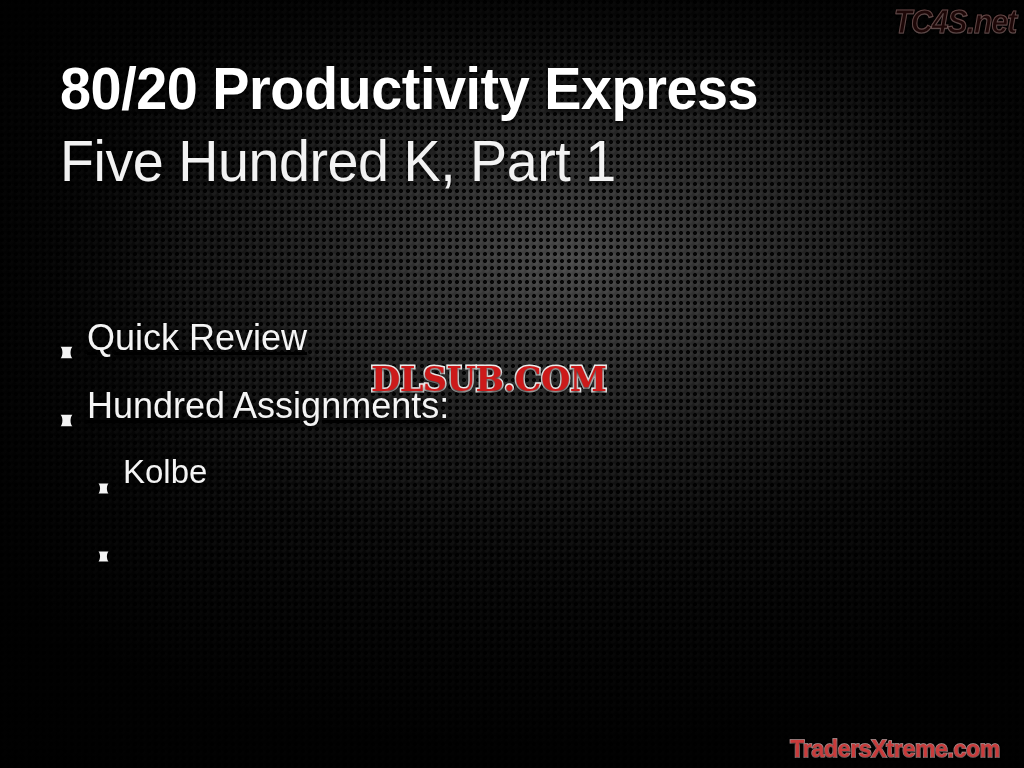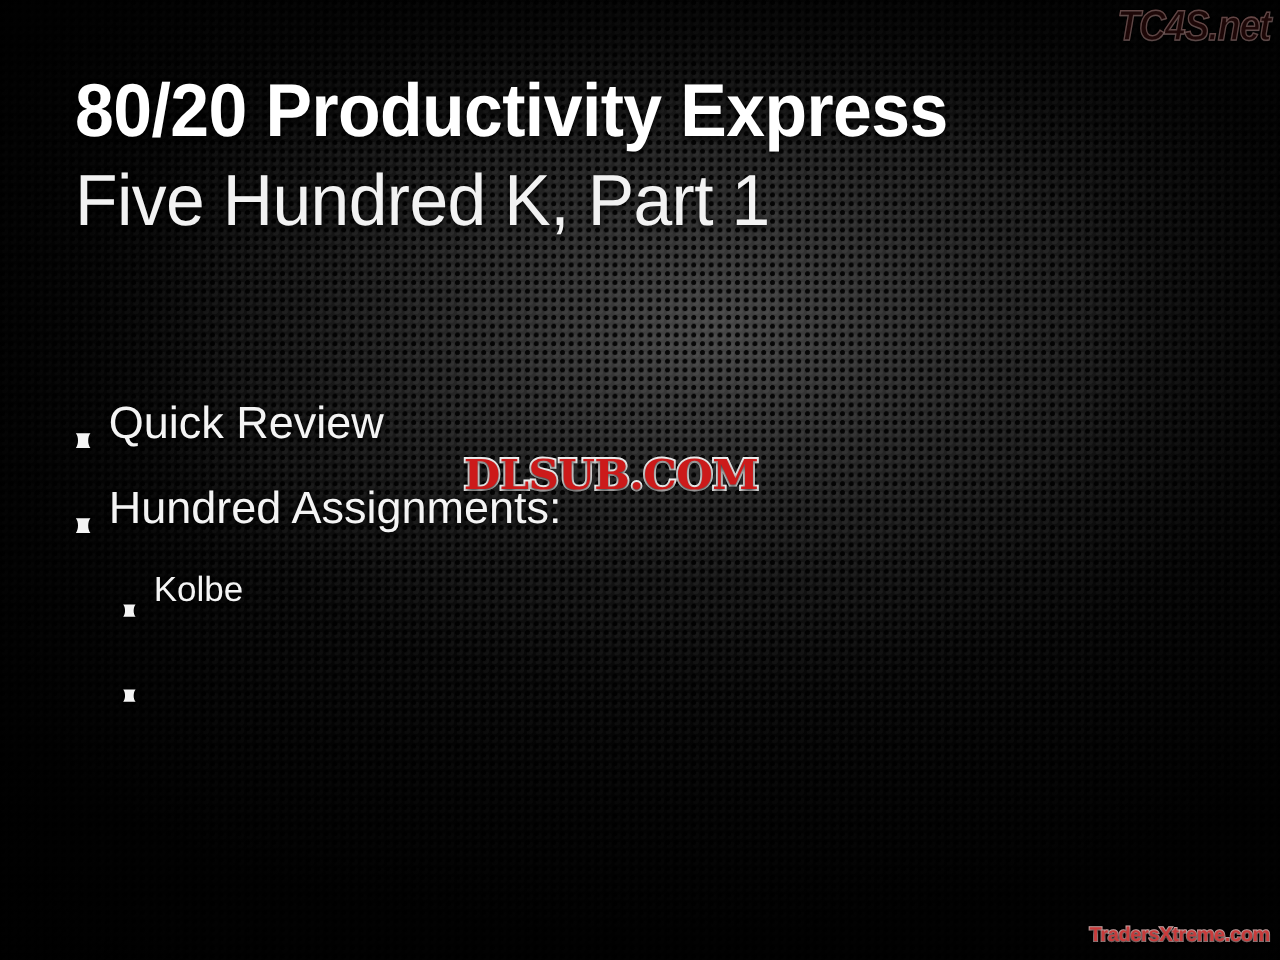--- a/index.html
+++ b/index.html
@@ -90,20 +90,21 @@
     left: 60px;
     top: 318px;
     width: 880px;
   }
   .bullet-row {
     display: flex;
     align-items: baseline;
   }
   .bullet-row.level-1 {
     height: 68px;
+    text-decoration: underline;
   }
   .bullet-row.level-2 {
     height: 68px;
     padding-left: 38px;
   }
   .bullet-marker {
     flex: 0 0 auto;
     position: relative;
     width: 13px;
     height: 13px;
@@ -125,21 +126,21 @@
   .bullet-text {
     font-size: 36px;
     line-height: 40px;
     font-weight: 300;
     color: #f4f4f4;
     letter-spacing: 0px;
     text-shadow: 0 2px 5px rgba(0,0,0,0.85);
     white-space: nowrap;
   }
   .bullet-row.level-2 .bullet-text {
-    font-size: 28px;
+    font-size: 33px;
     line-height: 36px;
   }
 
   
   .wm-tc4s {
     position: absolute;
     right: 8px;
     top: 2px;
     font-size: 34px;
     line-height: 38px;
@@ -172,23 +173,23 @@
     transform-origin: left center;
     color: #cc1a1a;
     -webkit-text-stroke: 3px #f2f2f2;
     paint-order: stroke fill;
     text-shadow: 0 2px 3px rgba(0,0,0,0.75);
     white-space: nowrap;
   }
 
   .wm-traders {
     position: absolute;
-    right: 8px;
+    right: 24px;
     bottom: 6px;
-    font-size: 16px;
+    font-size: 23px;
     line-height: 26px;
     font-weight: 700;
     letter-spacing: -0.3px;
     color: #c93b3b;
     -webkit-text-stroke: 1.6px rgba(245,200,200,0.85);
     paint-order: stroke fill;
     text-shadow: 0 1px 3px rgba(0,0,0,0.85);
     white-space: nowrap;
   }
 </style>

